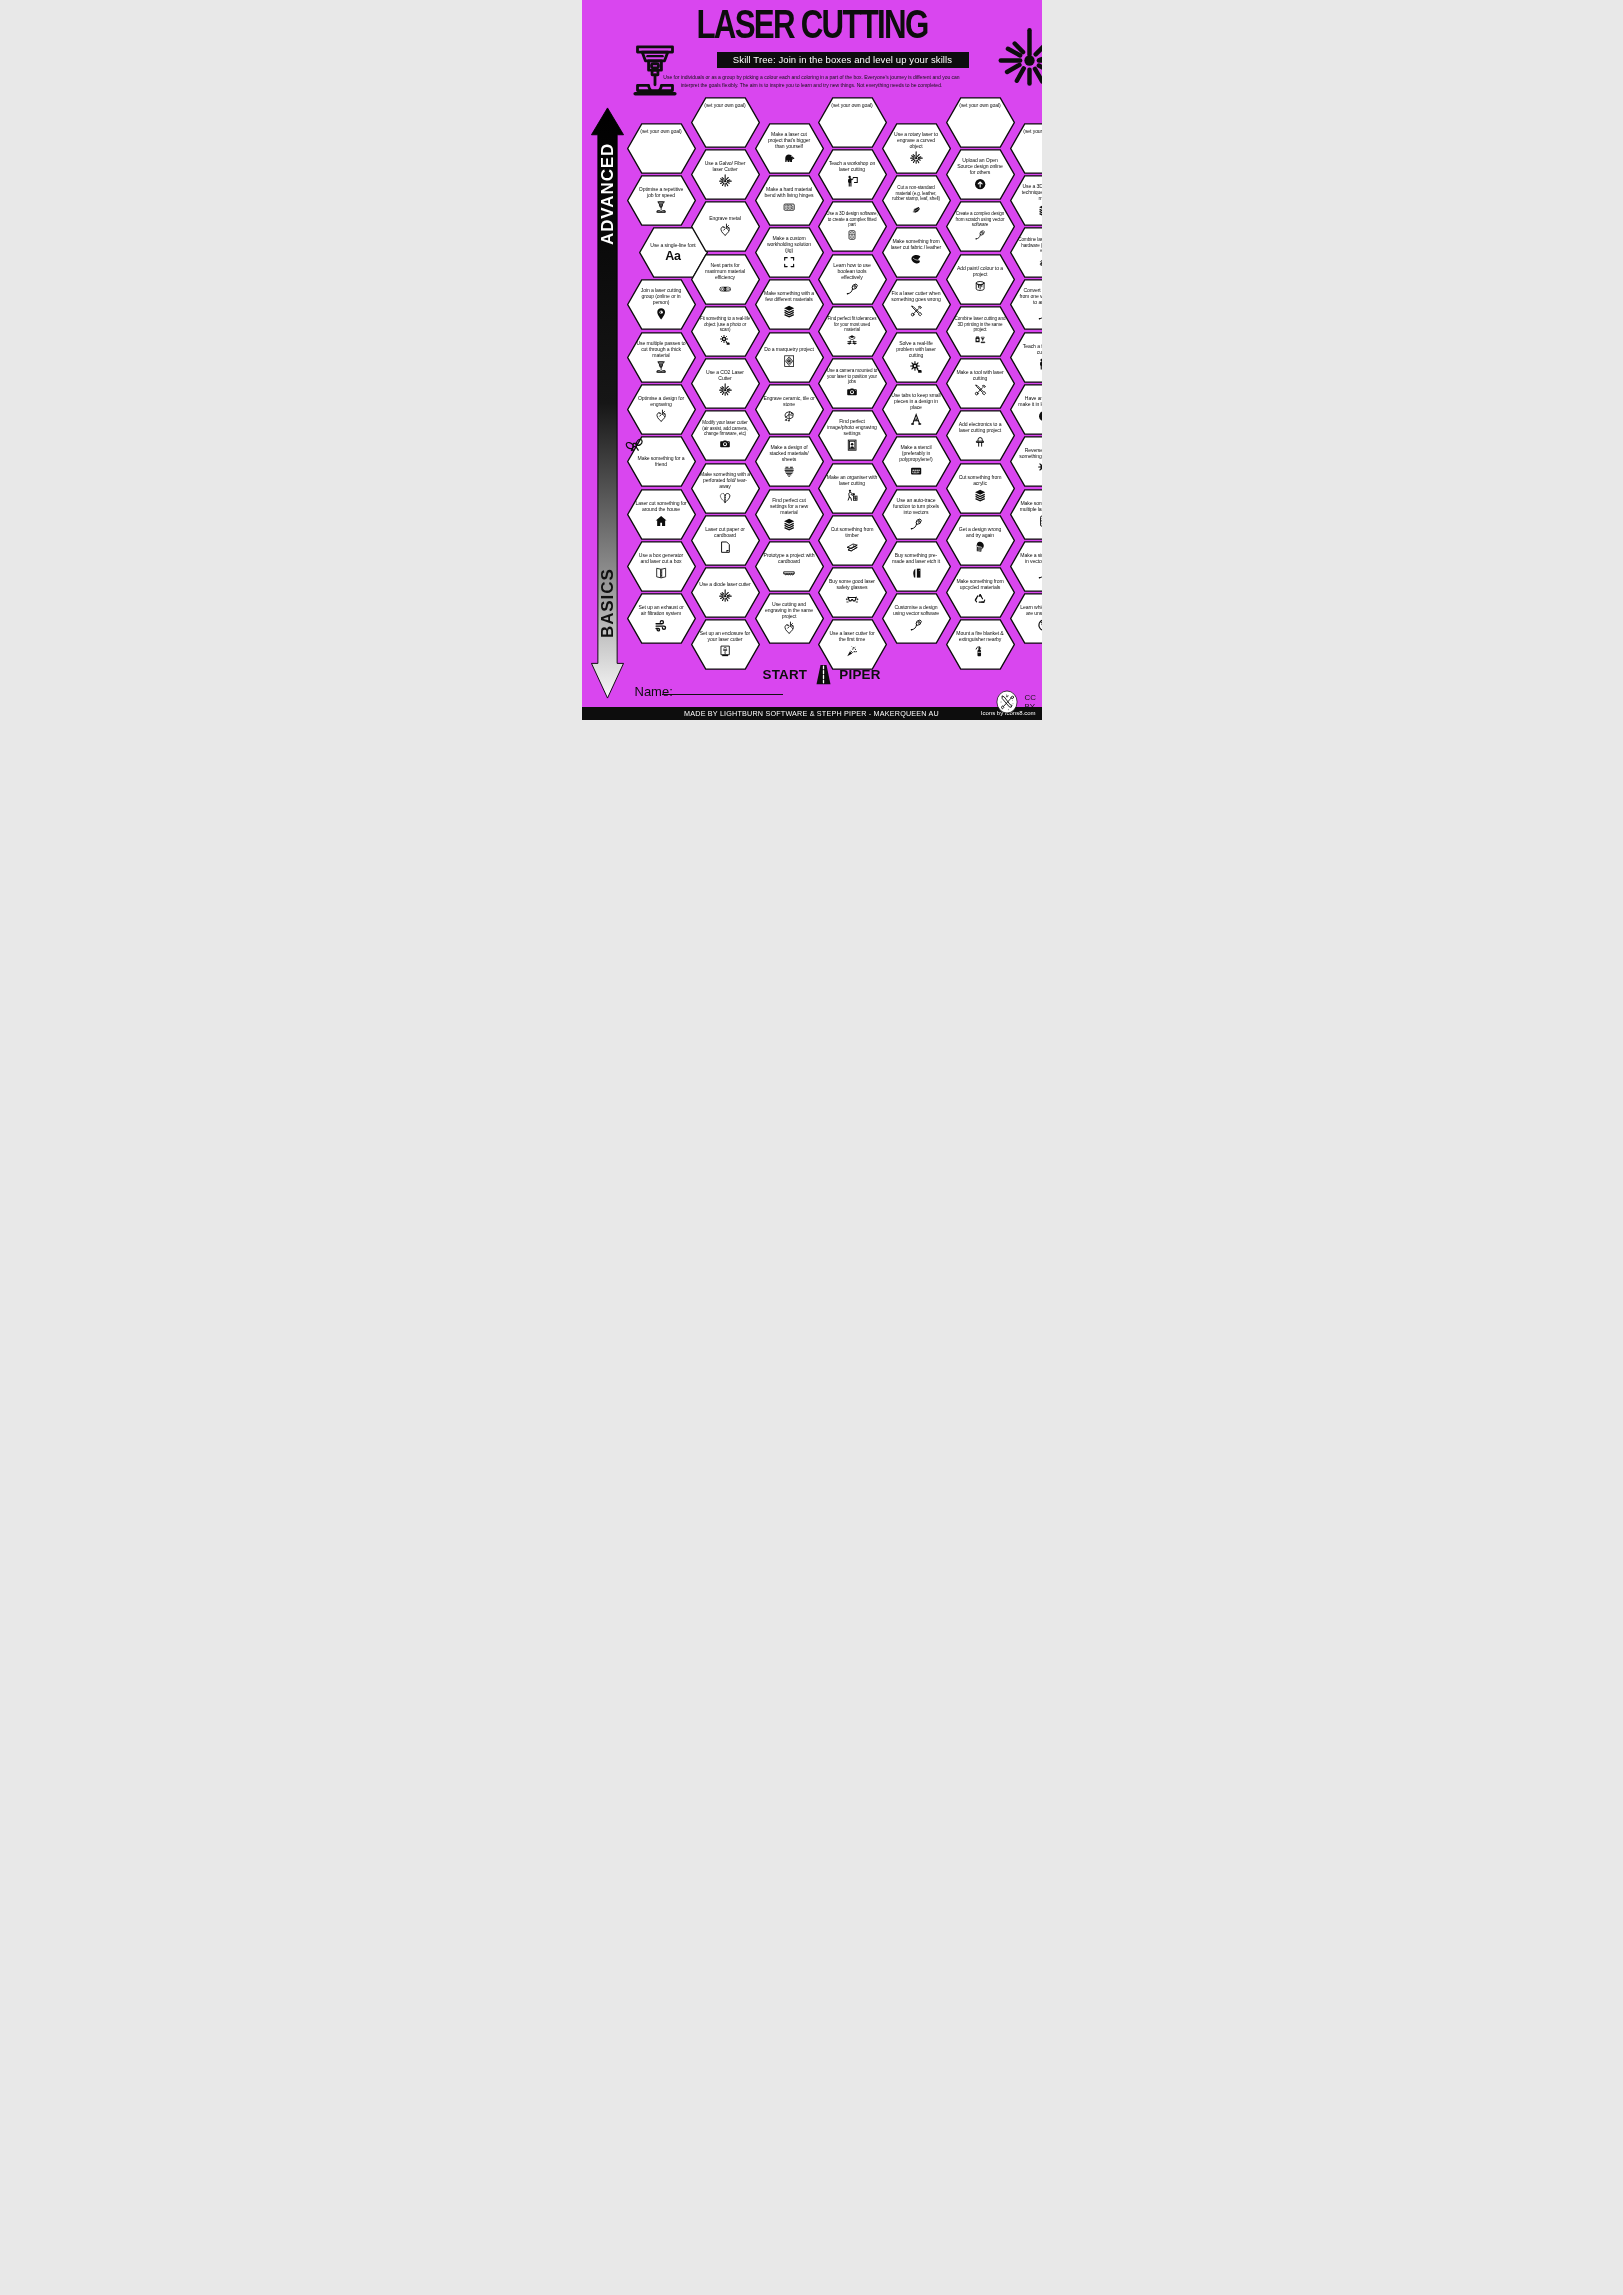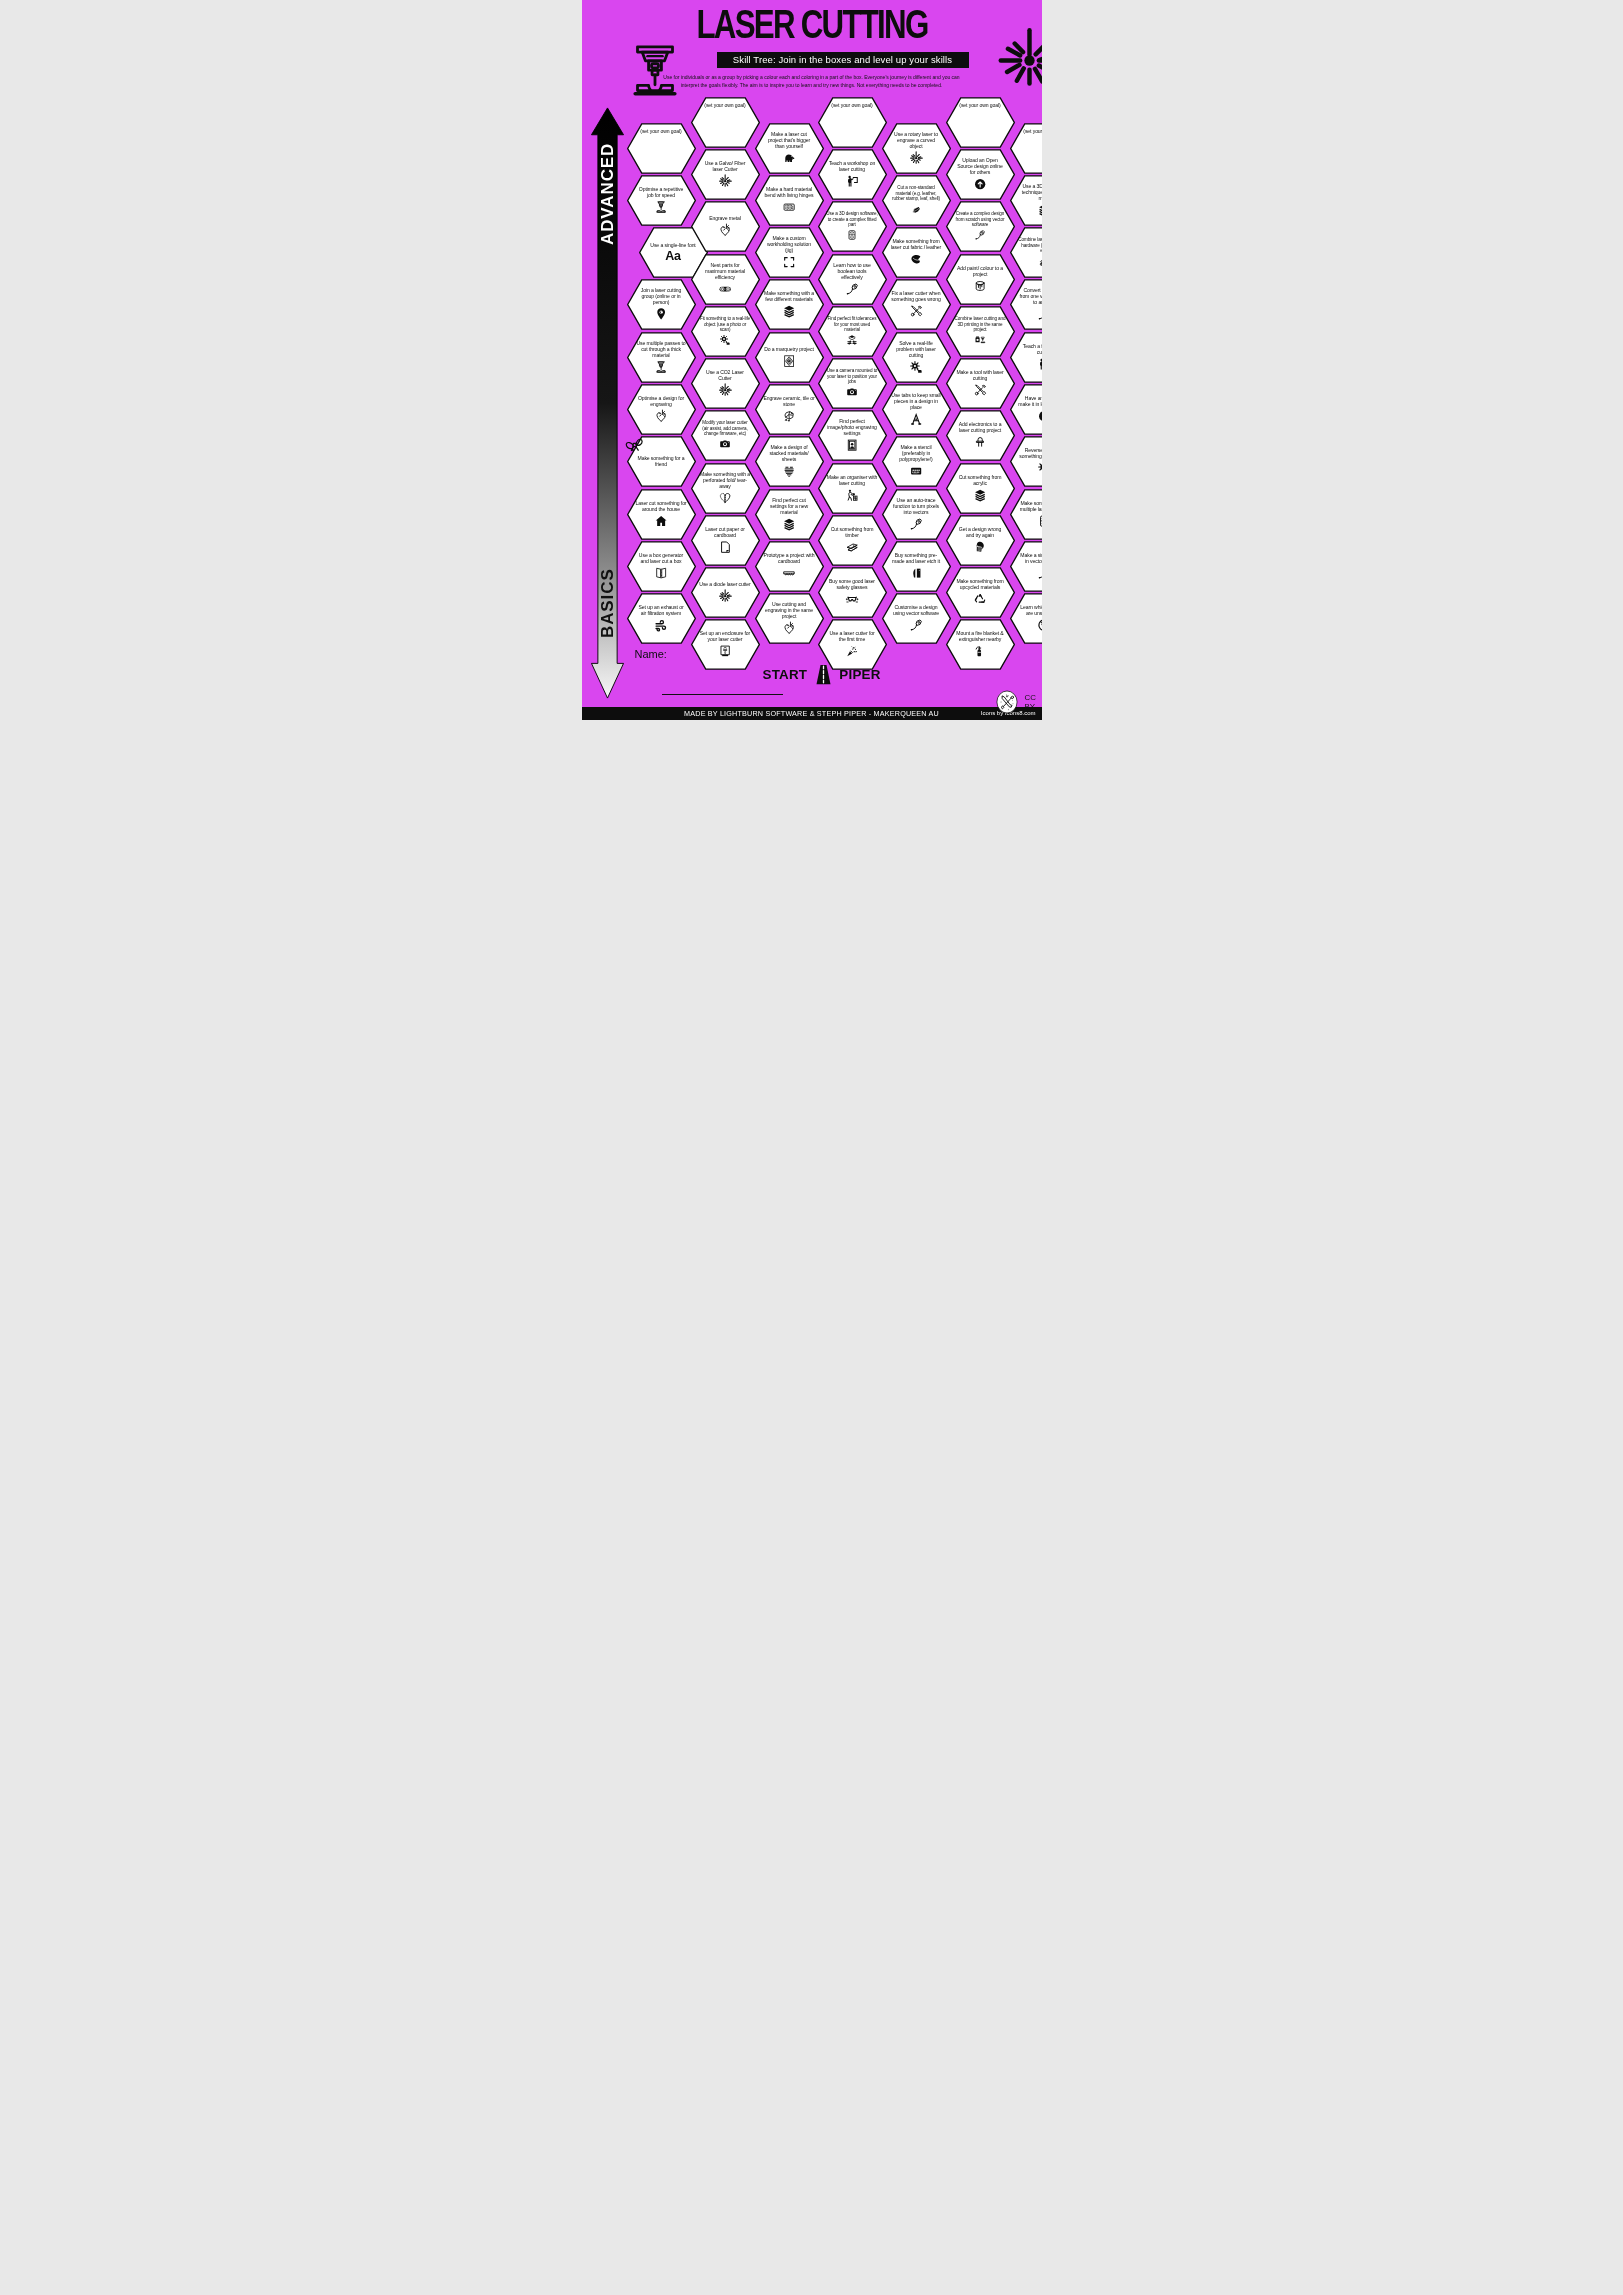--- a/index.html
+++ b/index.html
@@ -39,21 +39,21 @@
   .hex.s .icon svg{width:12px;height:12px;}
   .aa{font-size:12.5px;font-weight:600;line-height:1;letter-spacing:-0.2px;}
   .bow-wrap{position:absolute;left:-2.8px;top:-0.9px;width:21px;height:21px;}
   .bow-wrap svg{width:100%;height:100%;}
 
   
   .start-block{position:absolute;left:181px;top:662px;width:179px;display:flex;align-items:center;
          gap:5.6px;font-weight:bold;font-size:13.4px;letter-spacing:0.2px;}
   .start-block .road{width:21px;height:25px;}
   .start-block .road svg{width:100%;height:100%;}
-  .name-row{position:absolute;left:53px;top:648px;font-size:11px;}
+  .name-row{position:absolute;left:53px;top:684px;font-size:13px;}
   .name-line{position:absolute;left:80px;top:694px;width:121px;border-top:0.8px solid #111;}
   .footer-bar{position:absolute;left:0;right:0;top:707px;height:13px;background:#0d0d0d;}
   .footer-credit{position:absolute;left:0;right:0;top:0;height:13px;line-height:13px;color:#fff;
          text-align:center;font-size:7.2px;letter-spacing:0.2px;}
   .icons8{position:absolute;right:6px;top:0;height:13px;line-height:13px;color:#fff;font-size:6px;}
   .cc-text{position:absolute;left:443px;top:693px;font-size:7.9px;color:#111;}
   .badge{position:absolute;left:414px;top:690px;width:22px;height:24px;z-index:2;}
   .badge svg{width:100%;height:100%;}
 </style>
 </head>

